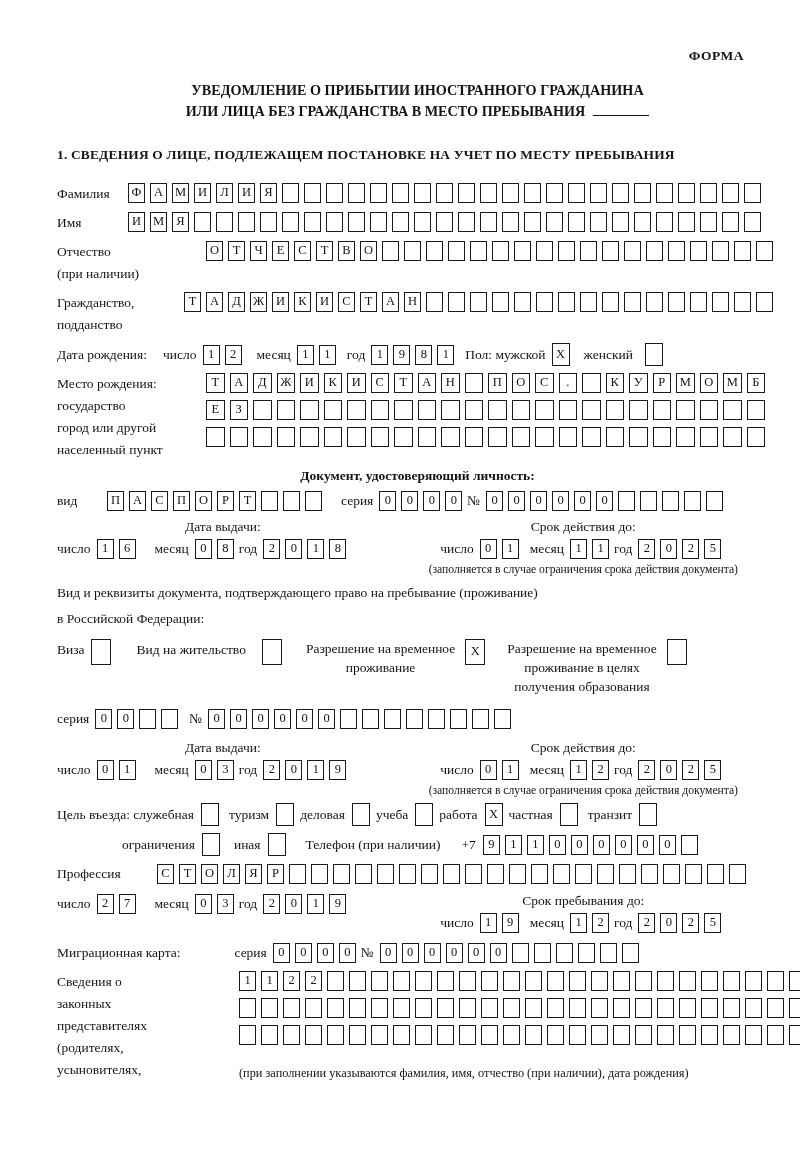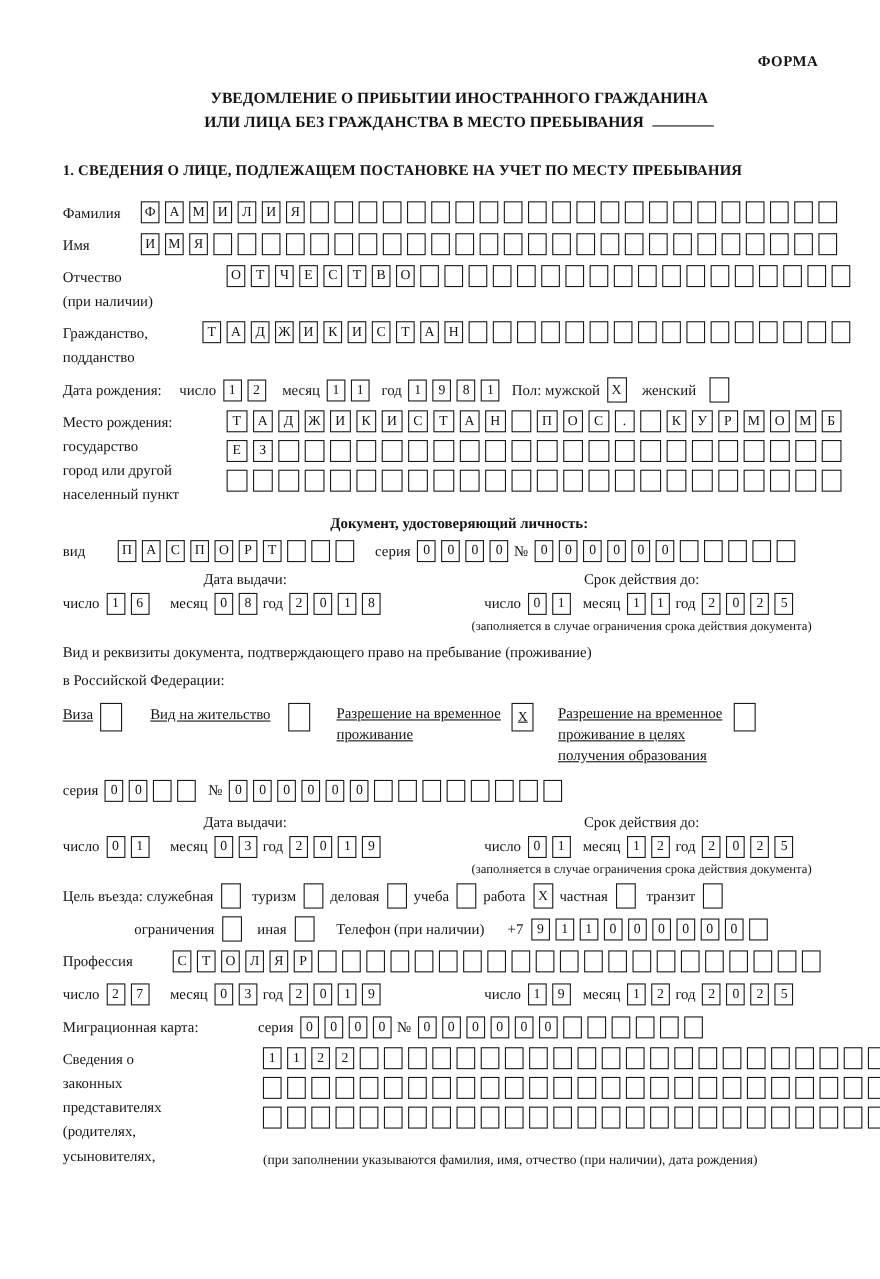--- a/index.html
+++ b/index.html
@@ -40,23 +40,23 @@
 
   
   .date-pair{margin-bottom:6px;}
   .dp-cols{display:flex;}
   .dp-left{width:46%;} .dp-right{width:54%;}
   .dp-hdr{text-align:center;margin-bottom:3px;}
   .dp-vals{display:flex;align-items:center;}
   .dp-note{font-size:11.6px;text-align:center;margin-top:3px;}
 
   .plain{line-height:21px;}
-  .cb-row{display:flex;align-items:flex-start;margin:10px 0 12px 0;text-decoration:underline;}
+  .cb-row{display:flex;align-items:flex-start;margin:10px 0 12px 0;}
   .cb-item{display:flex;align-items:flex-start;}
-  .cb-text{line-height:19px;}
+  .cb-text{text-align:center;line-height:19px;}
   .purpose-row{display:flex;align-items:center;margin-bottom:7px;}
   .purpose-row .p{margin-right:7px;line-height:23px;}
   .note-small{font-size:12.3px;margin:10px 0 0 168px;}
 </style>
 </head>
 <body>
 
 <div class="page">
 
 
@@ -637,20 +637,21 @@
           <span class="dlabel">год</span>
           <span class="cells">
               <span class="cell">2</span>
               <span class="cell">0</span>
               <span class="cell">1</span>
               <span class="cell">9</span>
             </span>
         </div>
       </div>
       <div class="dp-right">
+        <div class="dp-hdr">Срок пребывания до:</div>
         <div class="dp-vals" style="justify-content:center">
           <span class="dlabel">число</span>
           <span class="cells">
               <span class="cell">1</span>
               <span class="cell">9</span>
             </span>
           <span class="dlabel ml6">месяц</span>
           <span class="cells">
               <span class="cell">1</span>
               <span class="cell">2</span>

